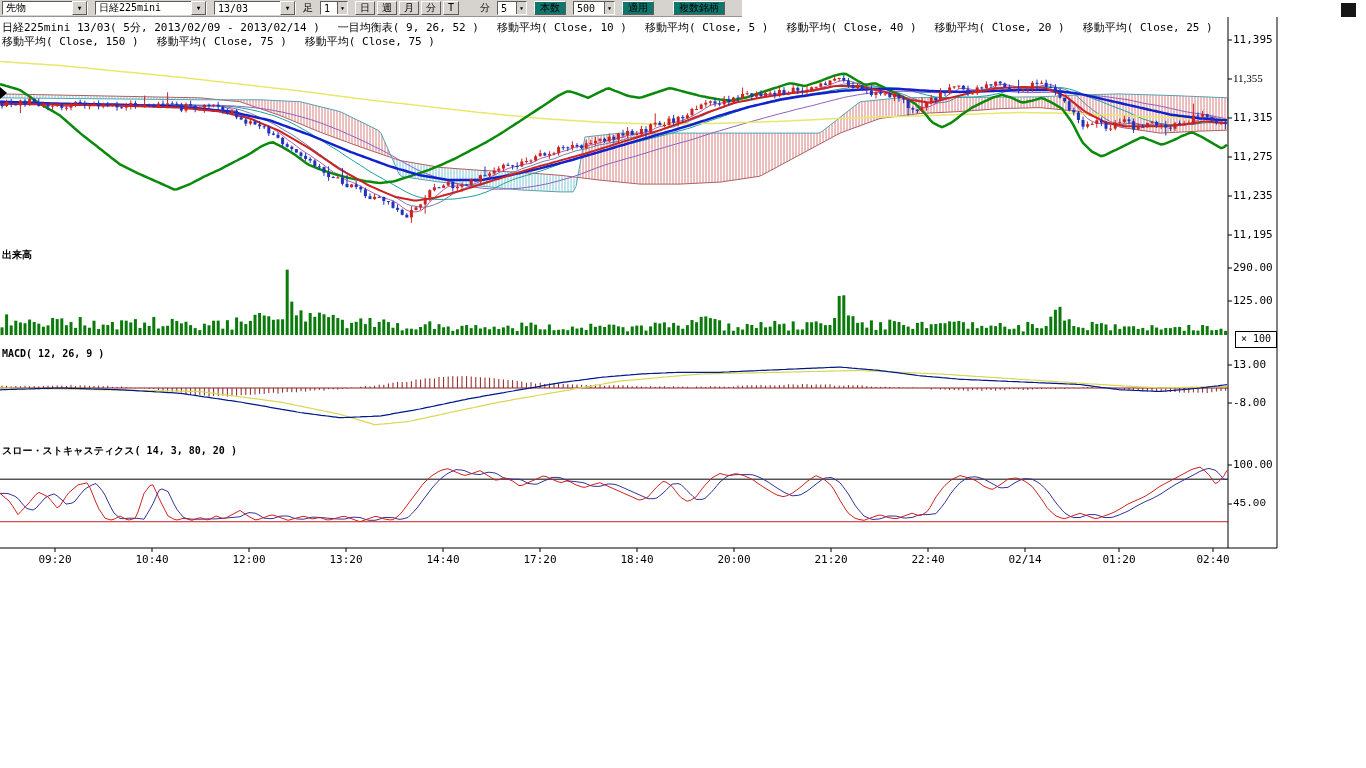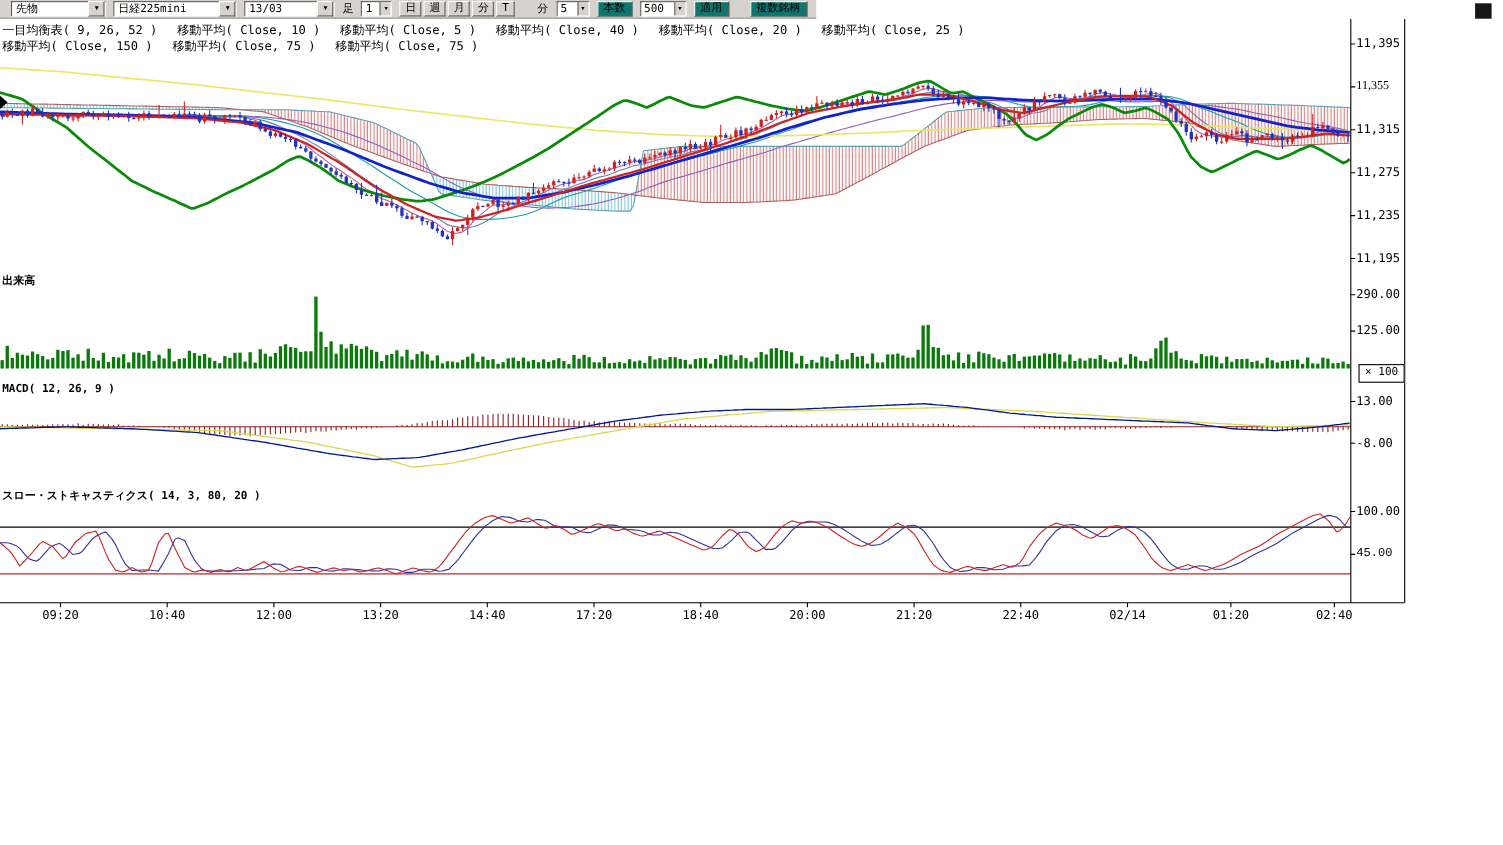--- a/index.html
+++ b/index.html
@@ -4,21 +4,21 @@
 <style>
   html,body{margin:0;padding:0;background:#fff;}
   #app{position:relative;width:1366px;height:768px;overflow:hidden;background:#fff;
        font-family:"DejaVu Sans Mono","Liberation Sans",sans-serif;font-size:11px;color:#000;}
   #chart-svg{position:absolute;left:0;top:0;z-index:1;}
   .layer{position:absolute;left:0;top:0;width:1366px;height:768px;z-index:2;pointer-events:none;}
   
   #toolbar{position:absolute;left:0;top:0;width:1366px;height:17px;z-index:3;background:#fff;}
   .tstrip{position:absolute;left:0;top:0;width:742px;height:17px;background:#d6d3ce;
           display:flex;align-items:center;gap:7px;padding-left:2px;box-sizing:border-box;
-          border-bottom:1px solid #9a968f;justify-content:center;}
+          border-bottom:1px solid #9a968f;}
   .combo{background:#fff;border:1px solid;border-color:#5f5c58 #fff #fff #5f5c58;height:14px;
          display:flex;align-items:center;padding-left:3px;box-sizing:border-box;font-size:10px;}
   .combo .dd{margin-left:auto;width:13px;height:12px;background:#d6d3ce;
              border:1px solid;border-color:#fff #5f5c58 #5f5c58 #fff;
              display:flex;align-items:center;justify-content:center;font-size:6px;line-height:1;}
   .spin{background:#fff;border:1px solid;border-color:#5f5c58 #fff #fff #5f5c58;height:14px;
         display:flex;align-items:center;padding-left:3px;box-sizing:border-box;font-size:10px;}
   .spin .dd{margin-left:auto;width:9px;height:12px;background:#d6d3ce;border-left:1px solid #5f5c58;
             display:flex;align-items:center;justify-content:center;font-size:5px;}
   .btn{background:#0f766e;border:1px solid;border-color:#fff #5f5c58 #5f5c58 #fff;height:14px;
@@ -1209,20 +1209,21 @@
         <span class="dd">▼</span>
       </div>
       <span class="btn">適用</span>
       <span class="btn" style="margin-left:12px">複数銘柄</span>
     </div>
     <div id="corner-btn"></div>
   </div>
 
   <div id="legend">
     <div class="legend-row">
+        <span>日経225mini 13/03( 5分, 2013/02/09 - 2013/02/14 )</span>
         <span>一目均衡表( 9, 26, 52 )</span>
         <span>移動平均( Close, 10 )</span>
         <span>移動平均( Close, 5 )</span>
         <span>移動平均( Close, 40 )</span>
         <span>移動平均( Close, 20 )</span>
         <span>移動平均( Close, 25 )</span>
       </div>
     <div class="legend-row">
         <span>移動平均( Close, 150 )</span>
         <span>移動平均( Close, 75 )</span>

